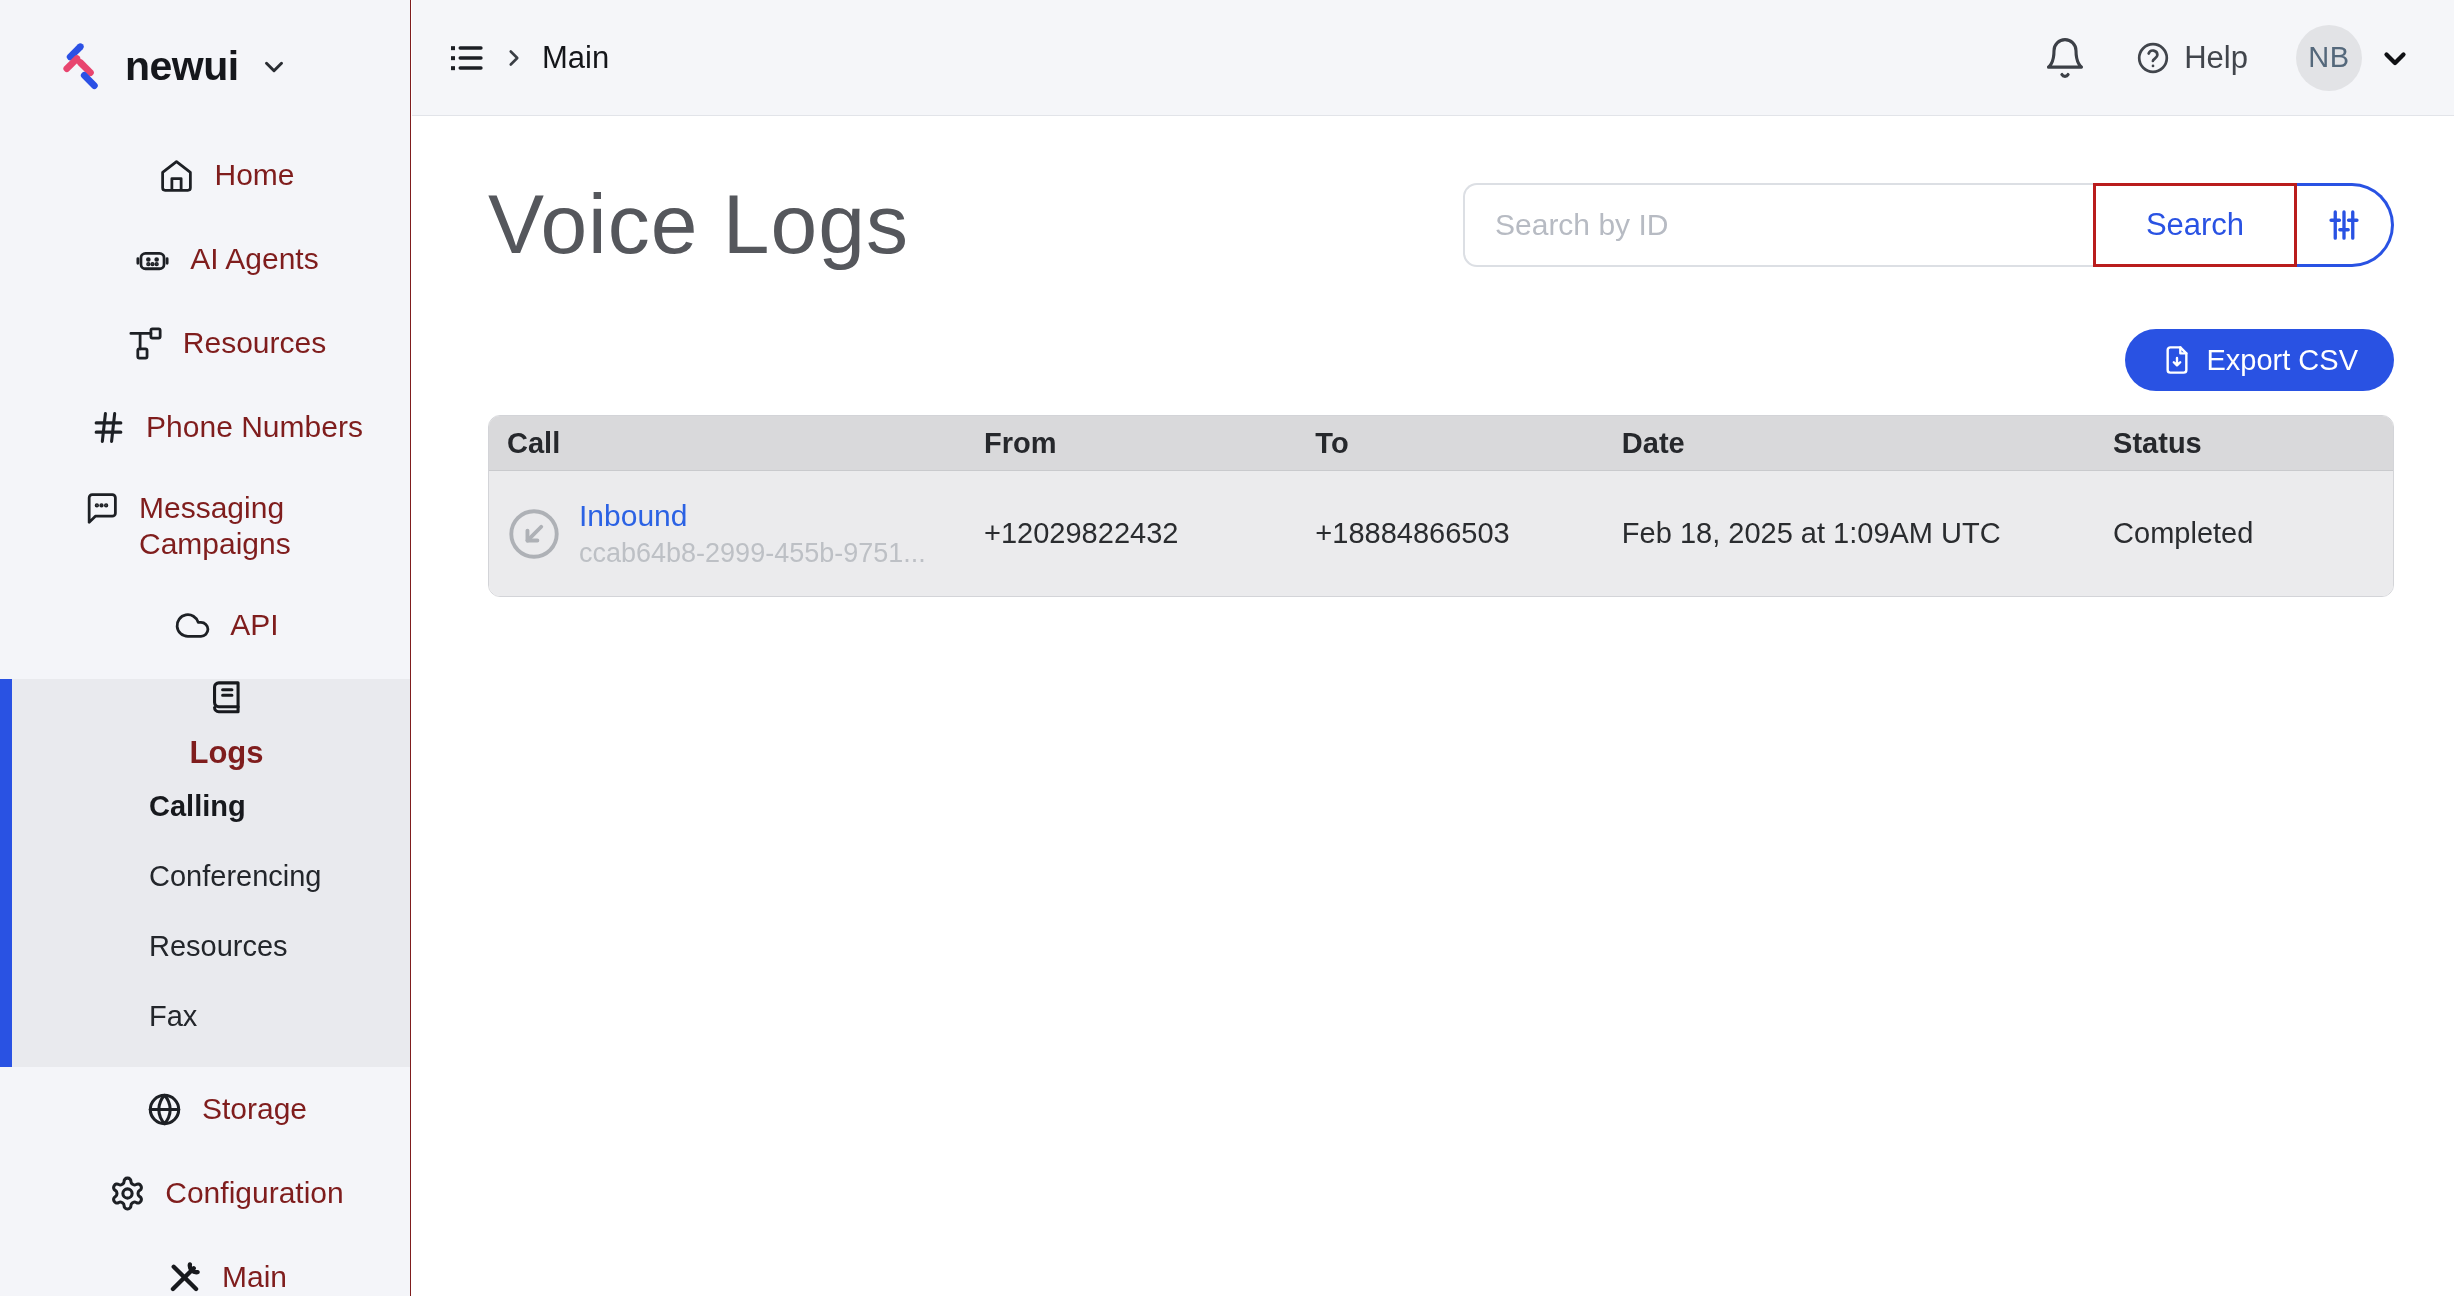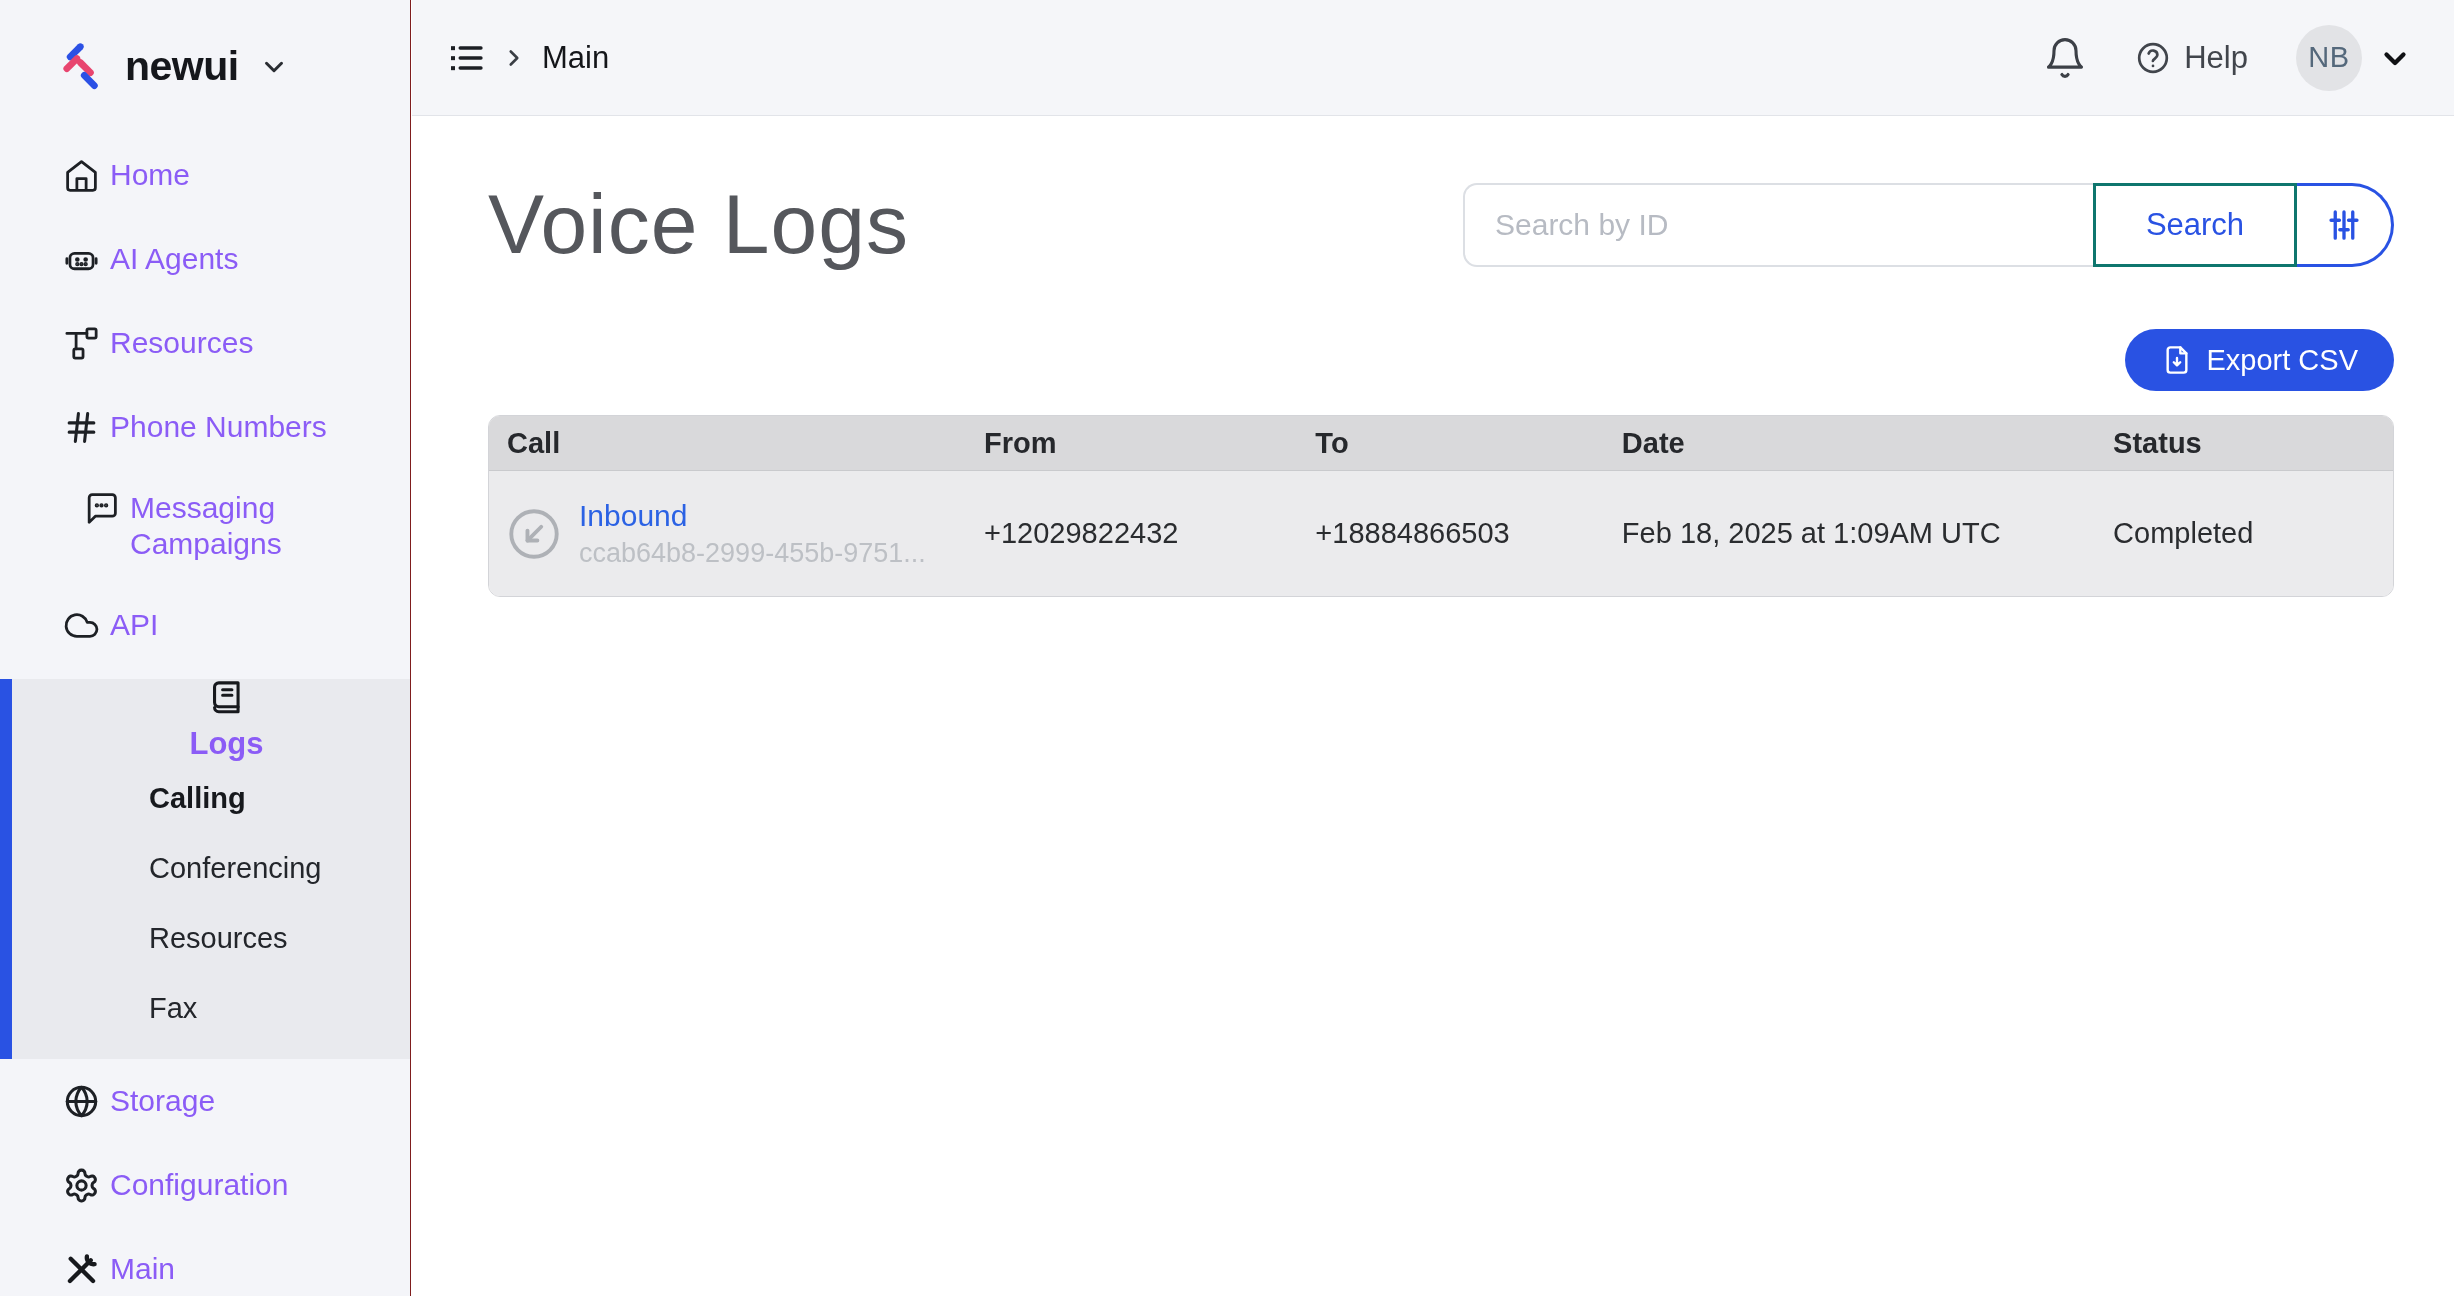--- a/index.html
+++ b/index.html
@@ -8,21 +8,21 @@
 
   
   .sidebar { position:absolute; left:0; top:0; bottom:0; width:411px;
     background:#f4f5f9; border-right:1px solid #7f1d1d; }
   .logo-row { height:133px; display:flex; align-items:center; padding-left:55px; gap:16px; }
   .logo-mark { width:54px; height:54px; flex:none; }
   .brand { font-size:41px; font-weight:700; color:#15171c; letter-spacing:-0.5px; }
   .brand-chevron { width:30px; height:30px; color:#2a2d33; margin-left:4px; }
 
   .nav-item { display:flex; align-items:center; min-height:84px; padding-left:63px;
-    padding-right:20px; gap:10px; font-size:30px; color:#8b5cf6; cursor:pointer; }
+    padding-right:20px; gap:19px; font-size:30px; color:#7f1d1d; cursor:pointer;justify-content:center; }
   .nav-item svg { width:37px; height:37px; flex:none; }
   .nav-item.multiline { align-items:flex-start; padding-top:21px; padding-bottom:21px;
     line-height:36px; min-height:0;margin-left:20px; }
   .nav-label { white-space:normal; }
 
   .logs-group { margin-top:12px; position:relative; background:#e9eaee; padding-bottom:16px; }
   .logs-group::before { content:""; position:absolute; left:0; top:0; bottom:0;
     width:12px; background:#2952e3; }
   .logs-group .nav-item { font-weight:700; font-size:31px;flex-direction:column; }
   .sub-item { height:70px; display:flex; align-items:center; padding-left:149px;
@@ -52,21 +52,21 @@
   .content { position:absolute; left:412px; top:134px; right:0; bottom:0;
     background:#fff; padding:42px 60px 0 76px; }
   .title-row { display:flex; align-items:center; justify-content:space-between; }
   .page-title { margin:0; font-size:84px; font-weight:300; color:#55575c; letter-spacing:1px; }
 
   .search-group { display:flex; width:931px; height:84px; }
   .search-input { flex:1; min-width:0; border:2px solid #dcdfe4; border-right:none;
     border-radius:14px 0 0 14px; font-size:30px; padding:0 30px; color:#2a2d33;
     background:#fff; outline:none; font-family:inherit; }
   .search-input::placeholder { color:#b7bbc3; }
-  .search-btn { width:204px; border:3px solid #0f766e; background:#fff; color:#2952e3;
+  .search-btn { width:204px; border:3px solid #b91c1c; background:#fff; color:#2952e3;
     font-size:31px; font-weight:500; font-family:inherit; cursor:pointer; }
   .filter-btn { width:97px; border:3px solid #2952e3; border-left:none; background:#fff;
     color:#2952e3; border-radius:0 42px 42px 0; display:flex; align-items:center;
     justify-content:center; cursor:pointer; }
   .filter-btn svg { width:42px; height:42px; }
 
   .export-row { display:flex; justify-content:flex-end; margin-top:56px; }
   .export-btn { height:62px; border-radius:31px; background:#2952e3; color:#fff; border:none;
     font-size:29px; font-weight:500; font-family:inherit; display:flex; align-items:center;
     gap:14px; padding:0 36px; cursor:pointer; }

